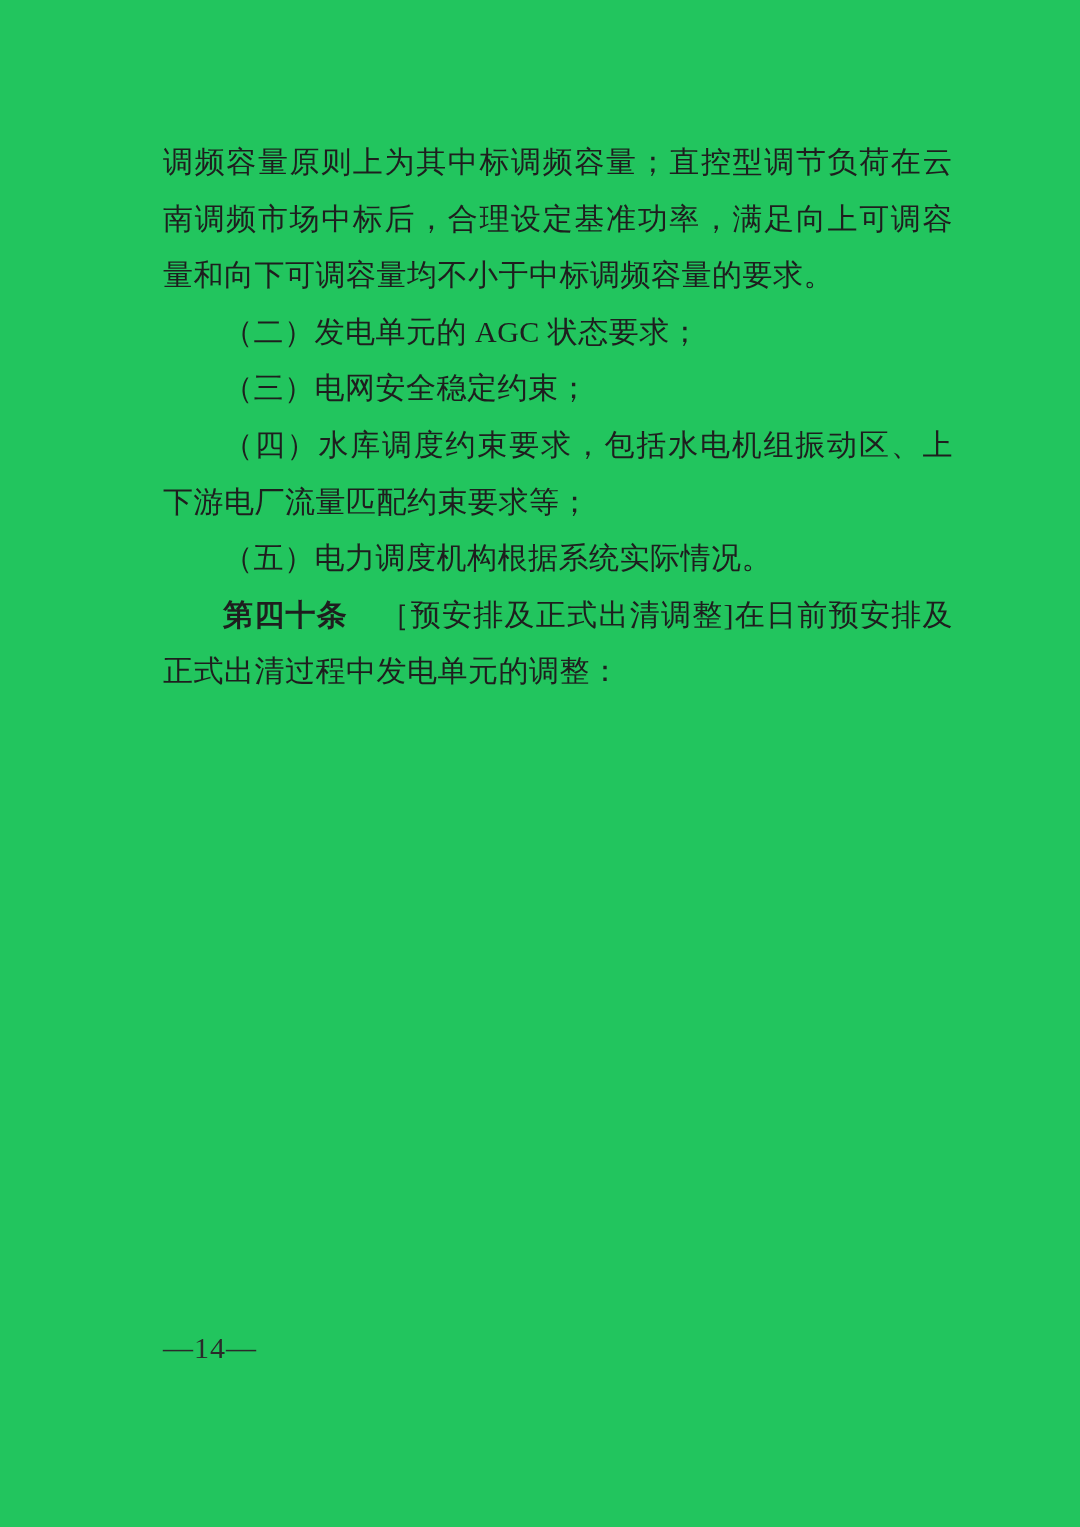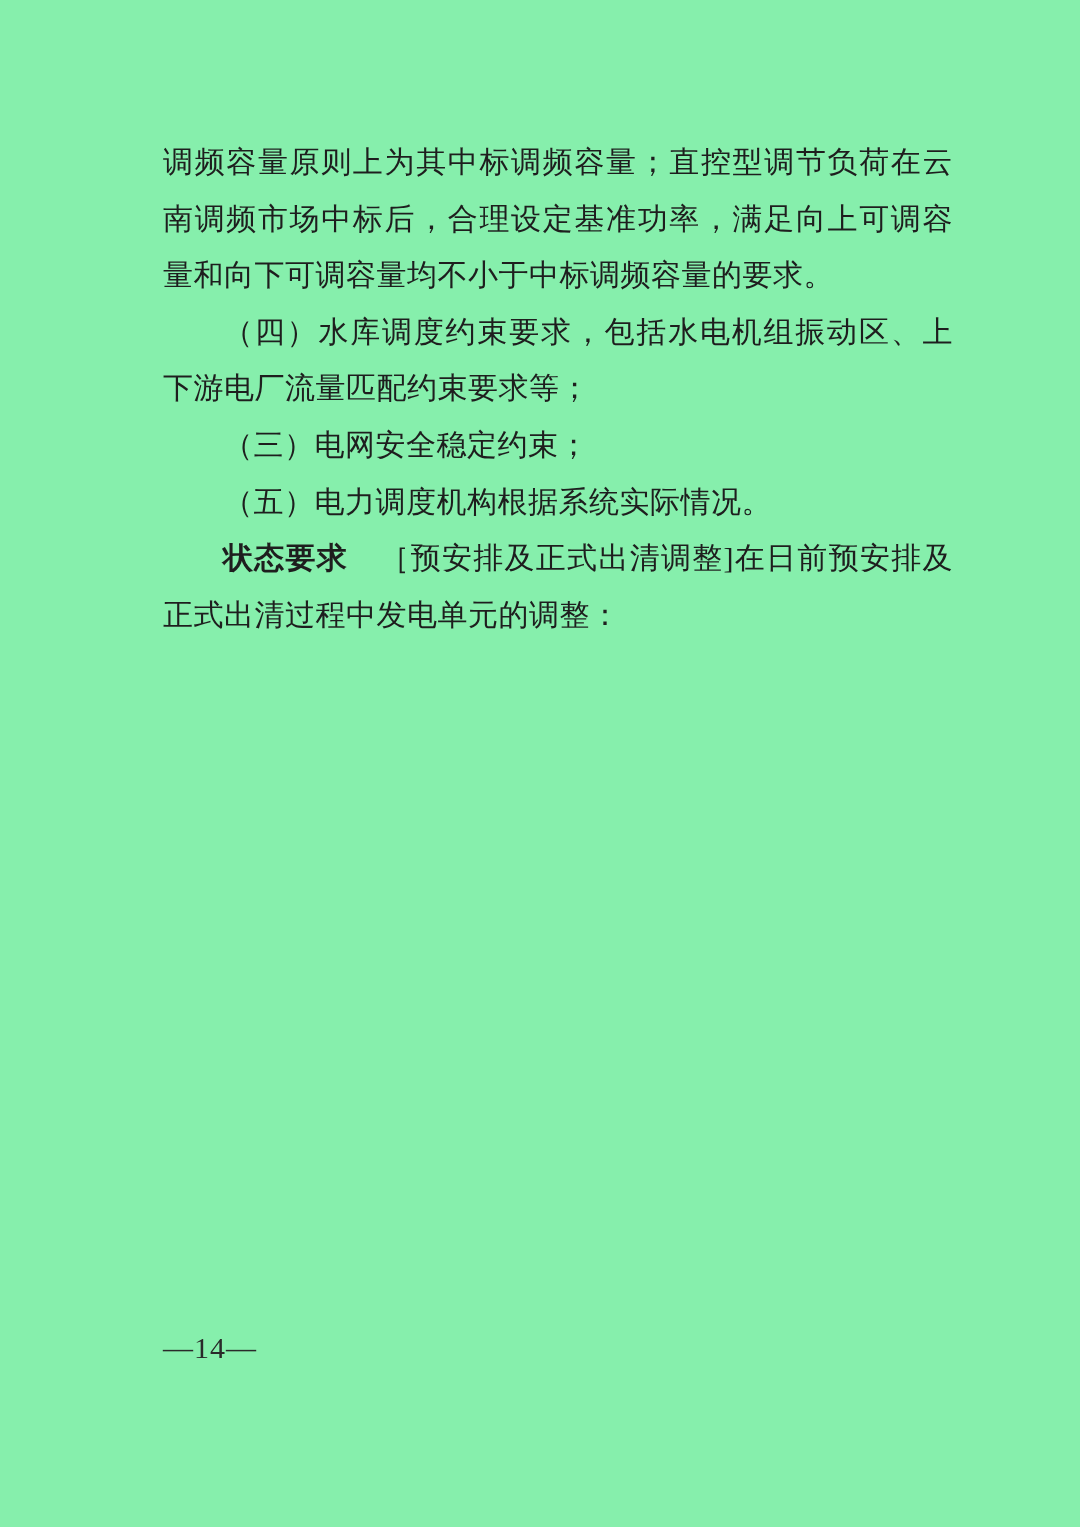--- a/index.html
+++ b/index.html
@@ -11,21 +11,21 @@
     width: 1080px;
     height: 1527px;
     position: relative;
     overflow: hidden;
     font-family: "Liberation Serif", "DejaVu Serif", serif;
     color: #1e1e1e;
   }
   .doc-page {
     position: absolute;
     inset: 0;
-    background: #86efac;
+    background: #22c55e;
   }
   .doc-content {
     position: absolute;
     left: 163px;
     top: 134px;
     width: 790px;
   }
   .para {
     margin: 0;
     font-size: 30px;
@@ -53,25 +53,26 @@
 <body>
 
 <div class="doc-page">
   <div class="doc-content">
 
     <p class="para"><span>调频容量原则上为其中标调频容量；直控型调节负荷在云南调频市场中标后，合理设定基准功率，满足向上可调容量和向下可调容量均不小于中标调频容量的要求。</span></p>
 
 
 
 
+    <p class="para indent"><span>（二）发电单元的 AGC 状态要求；</span></p>
+
+    <p class="para indent"><span>（三）电网安全稳定约束；</span></p>
 
     <p class="para indent"><span>（四）水库调度约束要求，包括水电机组振动区、上下游电厂流量匹配约束要求等；</span></p>
 
-    <p class="para indent"><span>（三）电网安全稳定约束；</span></p>
-
     <p class="para indent"><span>（五）电力调度机构根据系统实际情况。</span></p>
 
-    <p class="para indent"><span class="article-no">状态要求</span><span>　［预安排及正式出清调整]在日前预安排及正式出清过程中发电单元的调整：</span></p>
+    <p class="para indent"><span class="article-no">第四十条</span><span>　［预安排及正式出清调整]在日前预安排及正式出清过程中发电单元的调整：</span></p>
 
   </div>
 
   <div class="page-number">—14—</div>
 </div>
 
 </body></html>

